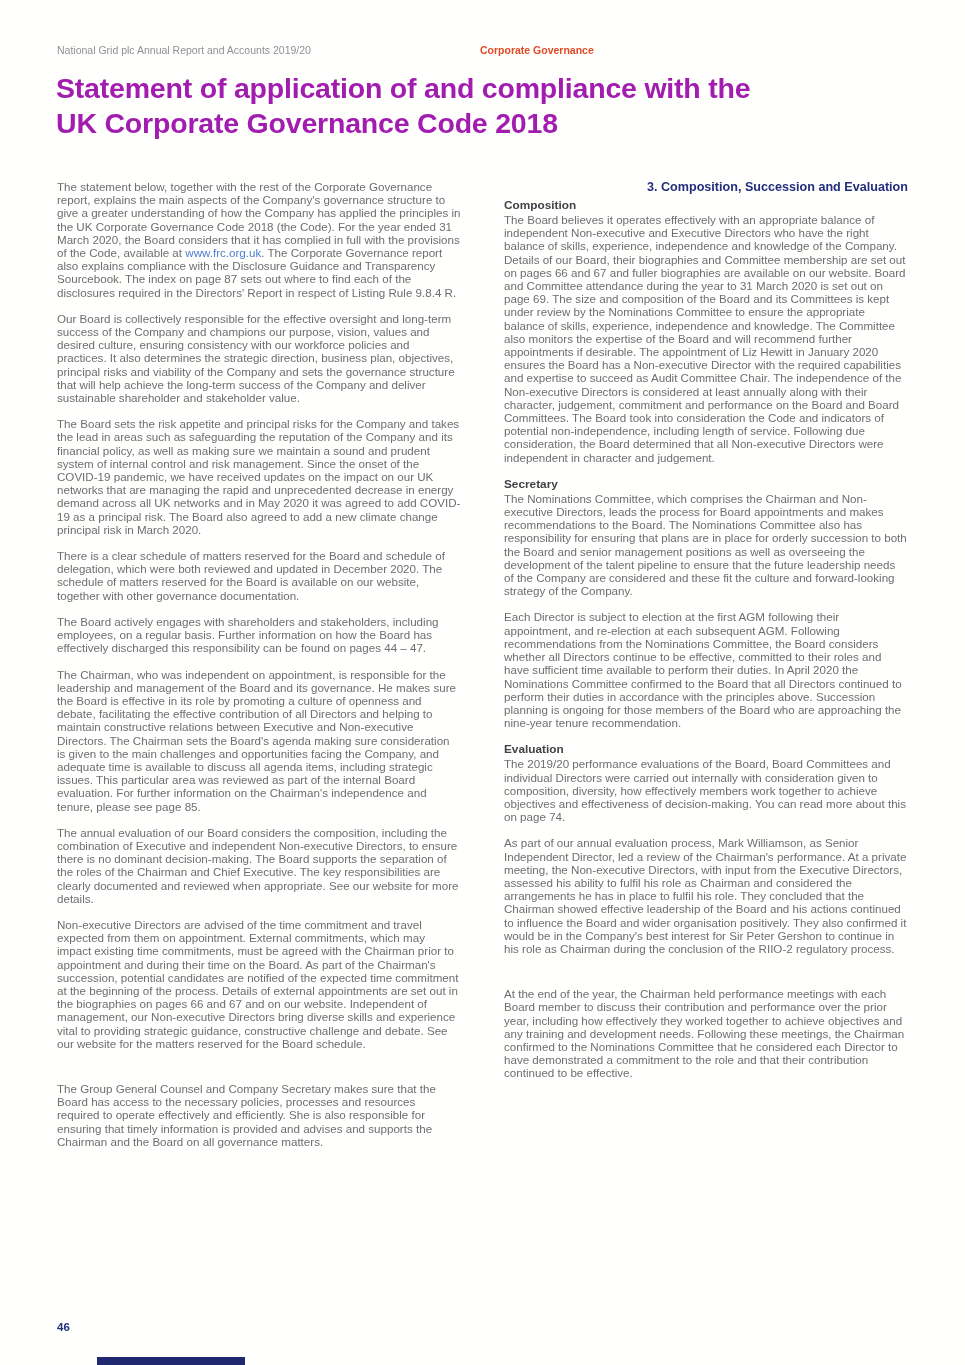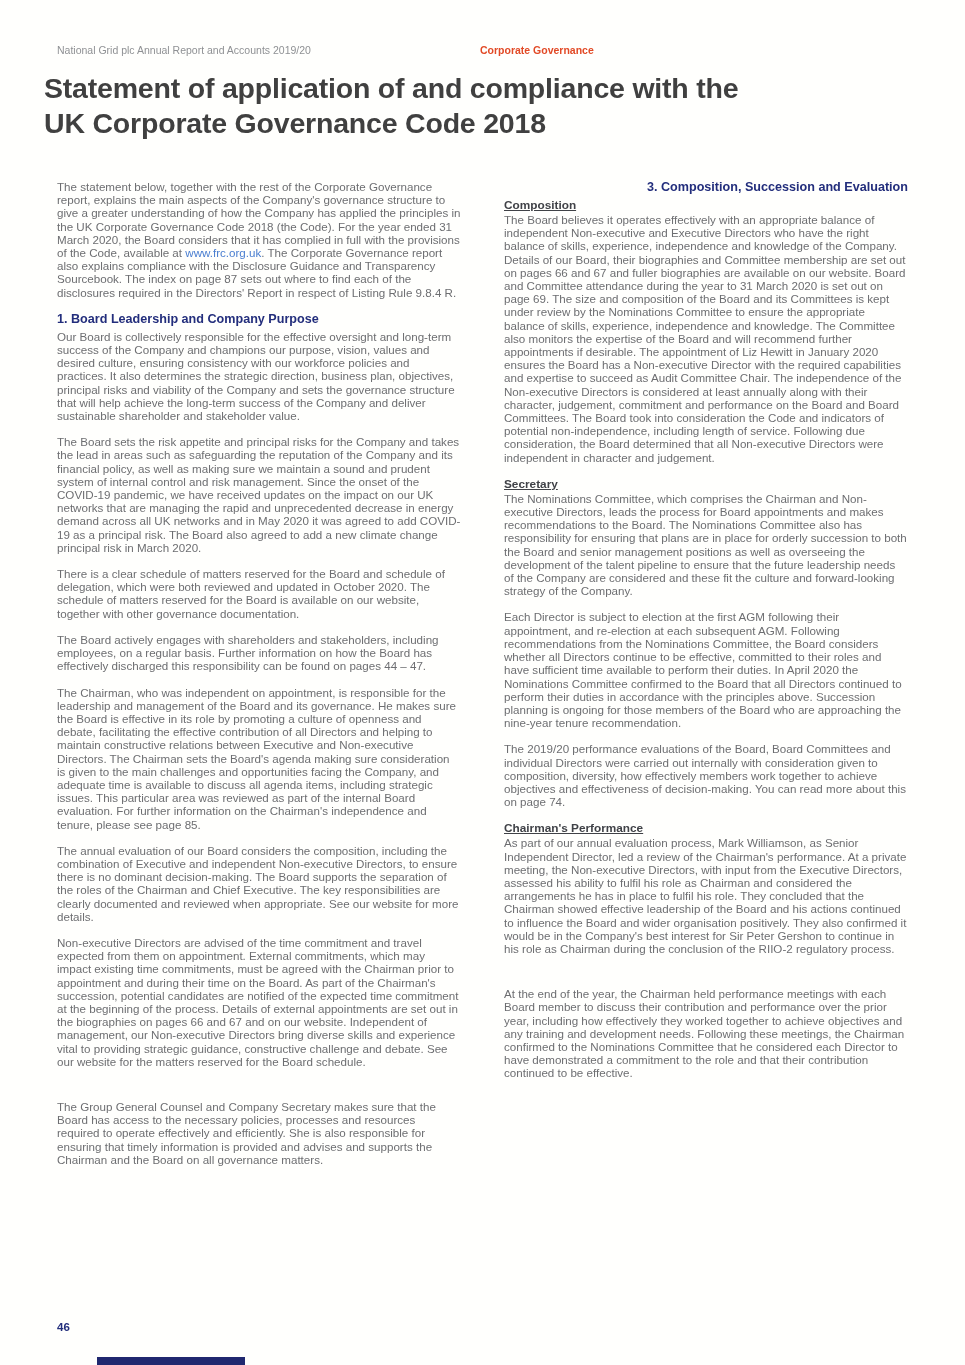--- a/index.html
+++ b/index.html
@@ -13,43 +13,42 @@
     overflow:hidden;
   }
   .masthead {
     position:absolute; top:44px; left:57px; right:57px;
     display:flex;
     font-size:10.5px; line-height:12px;
   }
   .masthead .report-title { color:#8f9194; width:423px; }
   .masthead .section-label { color:#e24a26; font-weight:bold; }
   h1.page-title {
-    position:absolute; top:71px; left:44px; width:740px;
+    position:absolute; top:71px; left:56px; width:740px;
     font-size:28.5px; line-height:34.5px; letter-spacing:-0.2px;
-    color:#404040; font-weight:bold;
+    color:#a21caf; font-weight:bold;
   }
   .columns {
     position:absolute; top:180px; left:57px; right:57px;
     display:grid; grid-template-columns:1fr 1fr; column-gap:43px;
     color:#6d6e71;
     font-size:11.6px; line-height:13.2px;
   }
   .para { margin:0 0 13px 0; }
   .para:last-child { margin-bottom:0;margin-top:32px; }
   .sec-heading {
     font-size:12.6px; line-height:15px;
     color:#232e7c; font-weight:bold;
     margin:9px 0 3px 0;
   }
   .sec-heading.first { margin-top:0;text-align:right; }
   .sub-heading {
     font-size:11.8px; line-height:14px;
     color:#404247; font-weight:bold;
     margin:0 0 1px 0;
-    text-decoration:underline;
   }
   a.inline-link { color:#4a7ed0; text-decoration:none; }
   .page-number {
     position:absolute; left:57px; top:1321px;
     font-size:11.5px; font-weight:bold; color:#232e7c;
   }
   .footer-bar {
     position:absolute; left:97px; top:1357px;
     width:148px; height:8px; background:#20286f;
   }
@@ -64,45 +63,44 @@
     <span class="section-label">Corporate Governance</span>
   </div>
 
   <h1 class="page-title">Statement of application of and compliance with the UK Corporate Governance Code 2018</h1>
 
   <div class="columns">
 
     <div class="col">
       <p class="para"><span>The statement below, together with the rest of the Corporate Governance report, explains the main aspects of the Company's governance structure to give a greater understanding of how the Company has applied the principles in the UK Corporate Governance Code 2018 (the Code). For the year ended 31 March 2020, the Board considers that it has complied in full with the provisions of the Code, available at </span><a href="#" class="inline-link">www.frc.org.uk</a><span>. The Corporate Governance report also explains compliance with the Disclosure Guidance and Transparency Sourcebook. The index on page 87 sets out where to find each of the disclosures required in the Directors' Report in respect of Listing Rule 9.8.4 R.</span></p>
 
-      <h2 class="sec-heading">1.  Board Leadership and Company Purpose</h2>
       <p class="para">Our Board is collectively responsible for the effective oversight and long-term success of the Company and champions our purpose, vision, values and desired culture, ensuring consistency with our workforce policies and practices. It also determines the strategic direction, business plan, objectives, principal risks and viability of the Company and sets the governance structure that will help achieve the long-term success of the Company and deliver sustainable shareholder and stakeholder value.</p>
       <p class="para">The Board sets the risk appetite and principal risks for the Company and takes the lead in areas such as safeguarding the reputation of the Company and its financial policy, as well as making sure we maintain a sound and prudent system of internal control and risk management. Since the onset of the COVID-19 pandemic, we have received updates on the impact on our UK networks that are managing the rapid and unprecedented decrease in energy demand across all UK networks and in May 2020 it was agreed to add COVID-19 as a principal risk. The Board also agreed to add a new climate change principal risk in March 2020.</p>
-      <p class="para">There is a clear schedule of matters reserved for the Board and schedule of delegation, which were both reviewed and updated in October 2020. The schedule of matters reserved for the Board is available on our website, together with other governance documentation.</p>
+      <p class="para">There is a clear schedule of matters reserved for the Board and schedule of delegation, which were both reviewed and updated in December 2020. The schedule of matters reserved for the Board is available on our website, together with other governance documentation.</p>
       <p class="para">The Board actively engages with shareholders and stakeholders, including employees, on a regular basis. Further information on how the Board has effectively discharged this responsibility can be found on pages 44 – 47.</p>
 
       <p class="para">The Chairman, who was independent on appointment, is responsible for the leadership and management of the Board and its governance. He makes sure the Board is effective in its role by promoting a culture of openness and debate, facilitating the effective contribution of all Directors and helping to maintain constructive relations between Executive and Non-executive Directors. The Chairman sets the Board's agenda making sure consideration is given to the main challenges and opportunities facing the Company, and adequate time is available to discuss all agenda items, including strategic issues. This particular area was reviewed as part of the internal Board evaluation. For further information on the Chairman's independence and tenure, please see page 85.</p>
       <p class="para">The annual evaluation of our Board considers the composition, including the combination of Executive and independent Non-executive Directors, to ensure there is no dominant decision-making. The Board supports the separation of the roles of the Chairman and Chief Executive. The key responsibilities are clearly documented and reviewed when appropriate. See our website for more details.</p>
       <p class="para">Non-executive Directors are advised of the time commitment and travel expected from them on appointment. External commitments, which may impact existing time commitments, must be agreed with the Chairman prior to appointment and during their time on the Board. As part of the Chairman's succession, potential candidates are notified of the expected time commitment at the beginning of the process. Details of external appointments are set out in the biographies on pages 66 and 67 and on our website. Independent of management, our Non-executive Directors bring diverse skills and experience vital to providing strategic guidance, constructive challenge and debate. See our website for the matters reserved for the Board schedule.</p>
       <p class="para">The Group General Counsel and Company Secretary makes sure that the Board has access to the necessary policies, processes and resources required to operate effectively and efficiently. She is also responsible for ensuring that timely information is provided and advises and supports the Chairman and the Board on all governance matters.</p>
     </div>
 
     <div class="col">
       <h2 class="sec-heading first">3.  Composition, Succession and Evaluation</h2>
 
       <h3 class="sub-heading">Composition</h3>
       <p class="para">The Board believes it operates effectively with an appropriate balance of independent Non-executive and Executive Directors who have the right balance of skills, experience, independence and knowledge of the Company. Details of our Board, their biographies and Committee membership are set out on pages 66 and 67 and fuller biographies are available on our website. Board and Committee attendance during the year to 31 March 2020 is set out on page 69. The size and composition of the Board and its Committees is kept under review by the Nominations Committee to ensure the appropriate balance of skills, experience, independence and knowledge. The Committee also monitors the expertise of the Board and will recommend further appointments if desirable. The appointment of Liz Hewitt in January 2020 ensures the Board has a Non-executive Director with the required capabilities and expertise to succeed as Audit Committee Chair. The independence of the Non-executive Directors is considered at least annually along with their character, judgement, commitment and performance on the Board and Board Committees. The Board took into consideration the Code and indicators of potential non-independence, including length of service. Following due consideration, the Board determined that all Non-executive Directors were independent in character and judgement.</p>
 
       <h3 class="sub-heading">Secretary</h3>
       <p class="para">The Nominations Committee, which comprises the Chairman and Non-executive Directors, leads the process for Board appointments and makes recommendations to the Board. The Nominations Committee also has responsibility for ensuring that plans are in place for orderly succession to both the Board and senior management positions as well as overseeing the development of the talent pipeline to ensure that the future leadership needs of the Company are considered and these fit the culture and forward-looking strategy of the Company.</p>
       <p class="para">Each Director is subject to election at the first AGM following their appointment, and re-election at each subsequent AGM. Following recommendations from the Nominations Committee, the Board considers whether all Directors continue to be effective, committed to their roles and have sufficient time available to perform their duties. In April 2020 the Nominations Committee confirmed to the Board that all Directors continued to perform their duties in accordance with the principles above. Succession planning is ongoing for those members of the Board who are approaching the nine-year tenure recommendation.</p>
 
+      <h3 class="sub-heading">Evaluation</h3>
       <p class="para">The 2019/20 performance evaluations of the Board, Board Committees and individual Directors were carried out internally with consideration given to composition, diversity, how effectively members work together to achieve objectives and effectiveness of decision-making. You can read more about this on page 74.</p>
 
-      <h3 class="sub-heading">Chairman's Performance</h3>
       <p class="para">As part of our annual evaluation process, Mark Williamson, as Senior Independent Director, led a review of the Chairman's performance. At a private meeting, the Non-executive Directors, with input from the Executive Directors, assessed his ability to fulfil his role as Chairman and considered the arrangements he has in place to fulfil his role. They concluded that the Chairman showed effective leadership of the Board and his actions continued to influence the Board and wider organisation positively. They also confirmed it would be in the Company's best interest for Sir Peter Gershon to continue in his role as Chairman during the conclusion of the RIIO-2 regulatory process.</p>
       <p class="para">At the end of the year, the Chairman held performance meetings with each Board member to discuss their contribution and performance over the prior year, including how effectively they worked together to achieve objectives and any training and development needs. Following these meetings, the Chairman confirmed to the Nominations Committee that he considered each Director to have demonstrated a commitment to the role and that their contribution continued to be effective.</p>
     </div>
 
   </div>
 
   <div class="page-number">46</div>
   <div class="footer-bar"></div>
 
 </div>

